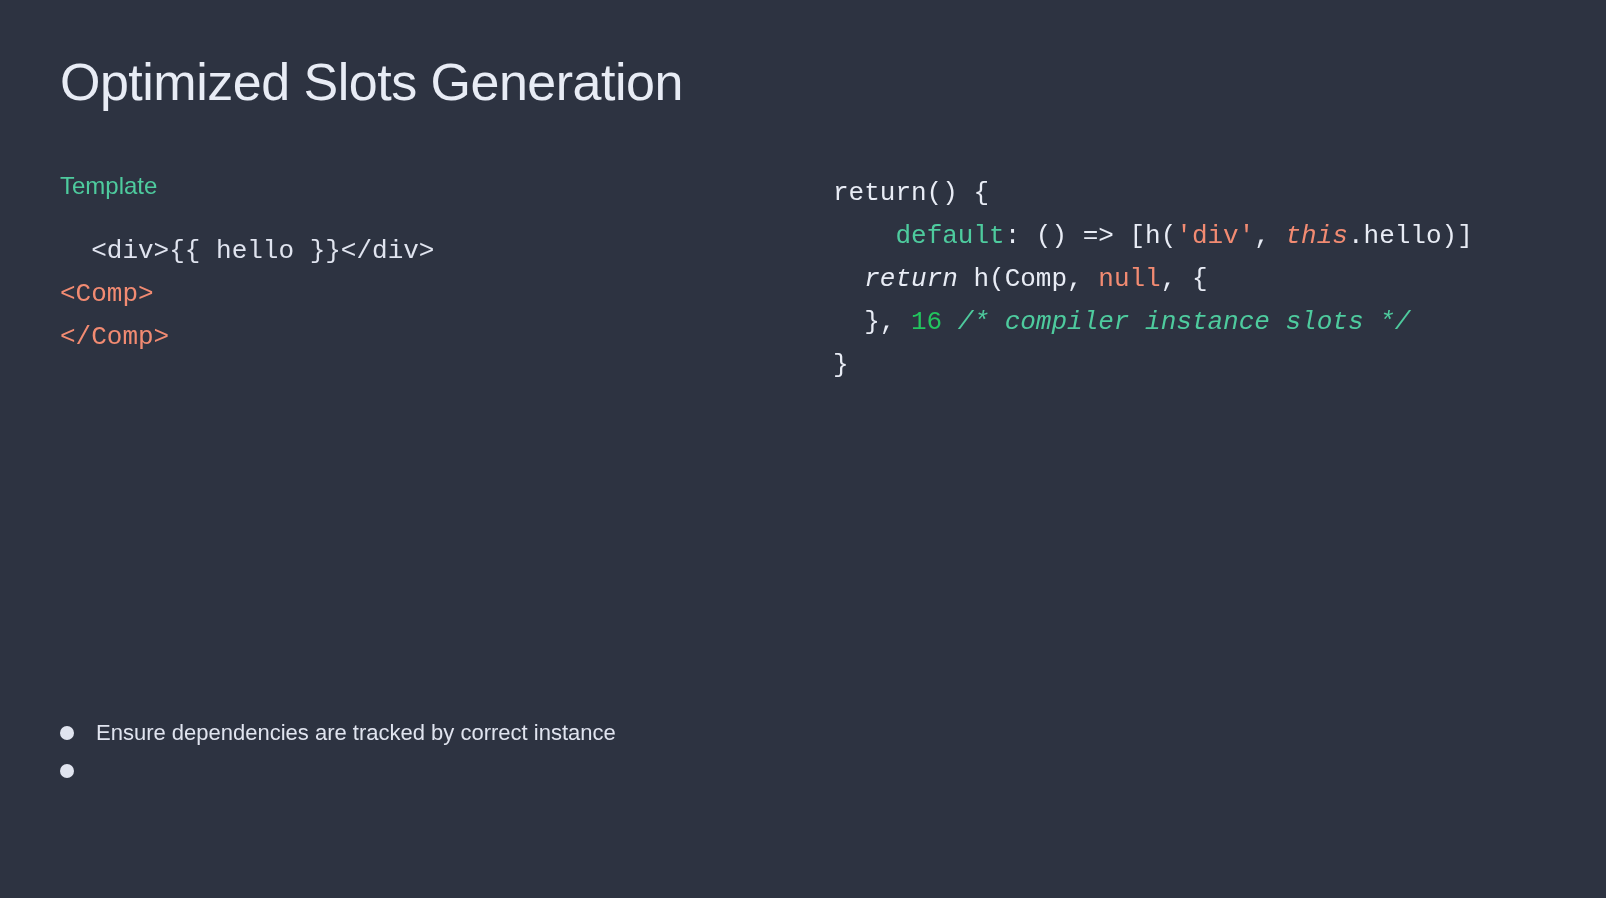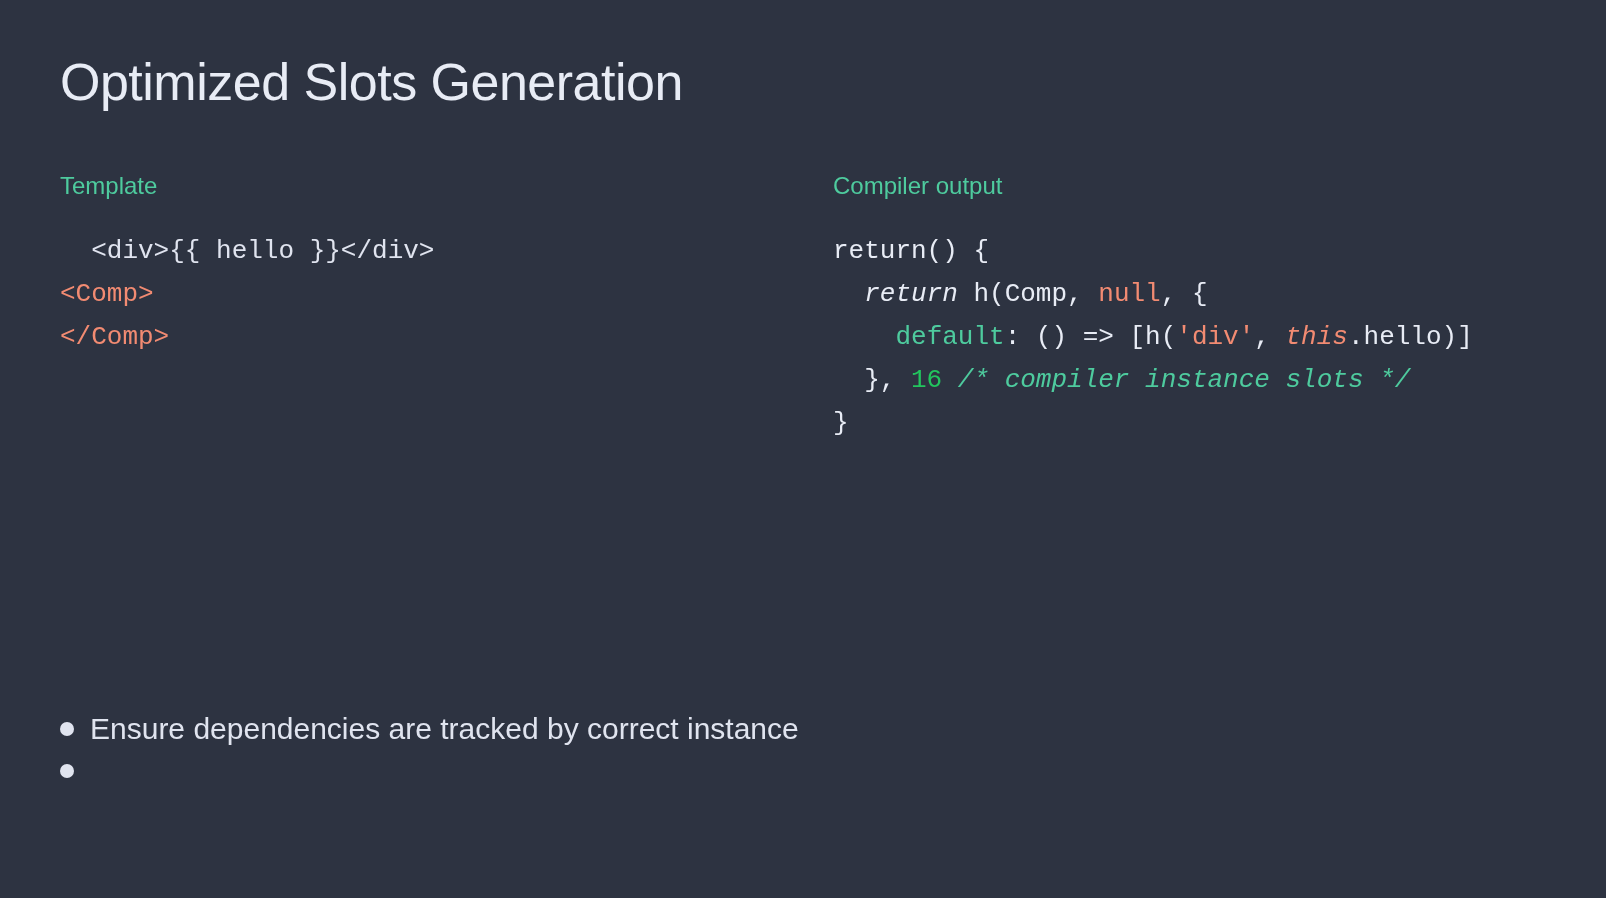--- a/index.html
+++ b/index.html
@@ -78,22 +78,22 @@
     .null-red { color: #f28b72; }
 
     .bottom-bullets {
       margin-top: auto;
       padding-top: 30px;
     }
 
     .bullet-item {
       display: flex;
       align-items: center;
-      gap: 16px;
-      font-size: 30px;
+      gap: 22px;
+      font-size: 22px;
       color: #e0e4ef;
       margin-bottom: 18px;
     }
 
     .bullet-dot {
       width: 14px;
       height: 14px;
       border-radius: 50%;
       background-color: #e0e4ef;
       flex-shrink: 0;
@@ -116,30 +116,29 @@
         <div>
           <span class="tag-red">&lt;Comp&gt;</span>
         </div>
         <div>
           <span class="tag-red">&lt;/Comp&gt;</span>
         </div>
       </div>
     </div>
 
     <div class="right-panel">
-      <div class="section-label">Compiler output</div>
       <div class="code-block">
         <div>
           <span class="kw-white">return() {</span>
         </div>
         <div>
-          <span class="kw-white">&nbsp;&nbsp;</span><span class="kw-italic-white">return</span><span class="kw-white"> h(Comp, </span><span class="null-red">null</span><span class="kw-white">, {</span>
+          <span class="kw-white">&nbsp;&nbsp;&nbsp;&nbsp;</span><span class="prop-green">default</span><span class="kw-white">: () =&gt; [h(</span><span class="str-red">'div'</span><span class="kw-white">, </span><span class="this-italic">this</span><span class="kw-white">.hello)]</span>
         </div>
         <div>
-          <span class="kw-white">&nbsp;&nbsp;&nbsp;&nbsp;</span><span class="prop-green">default</span><span class="kw-white">: () =&gt; [h(</span><span class="str-red">'div'</span><span class="kw-white">, </span><span class="this-italic">this</span><span class="kw-white">.hello)]</span>
+          <span class="kw-white">&nbsp;&nbsp;</span><span class="kw-italic-white">return</span><span class="kw-white"> h(Comp, </span><span class="null-red">null</span><span class="kw-white">, {</span>
         </div>
         <div>
           <span class="kw-white">&nbsp;&nbsp;}, </span><span class="num-yellow">16</span><span class="kw-white"> </span><span class="comment-green">/* compiler instance slots */</span>
         </div>
         <div>
           <span class="kw-white">}</span>
         </div>
       </div>
     </div>
   </div>

